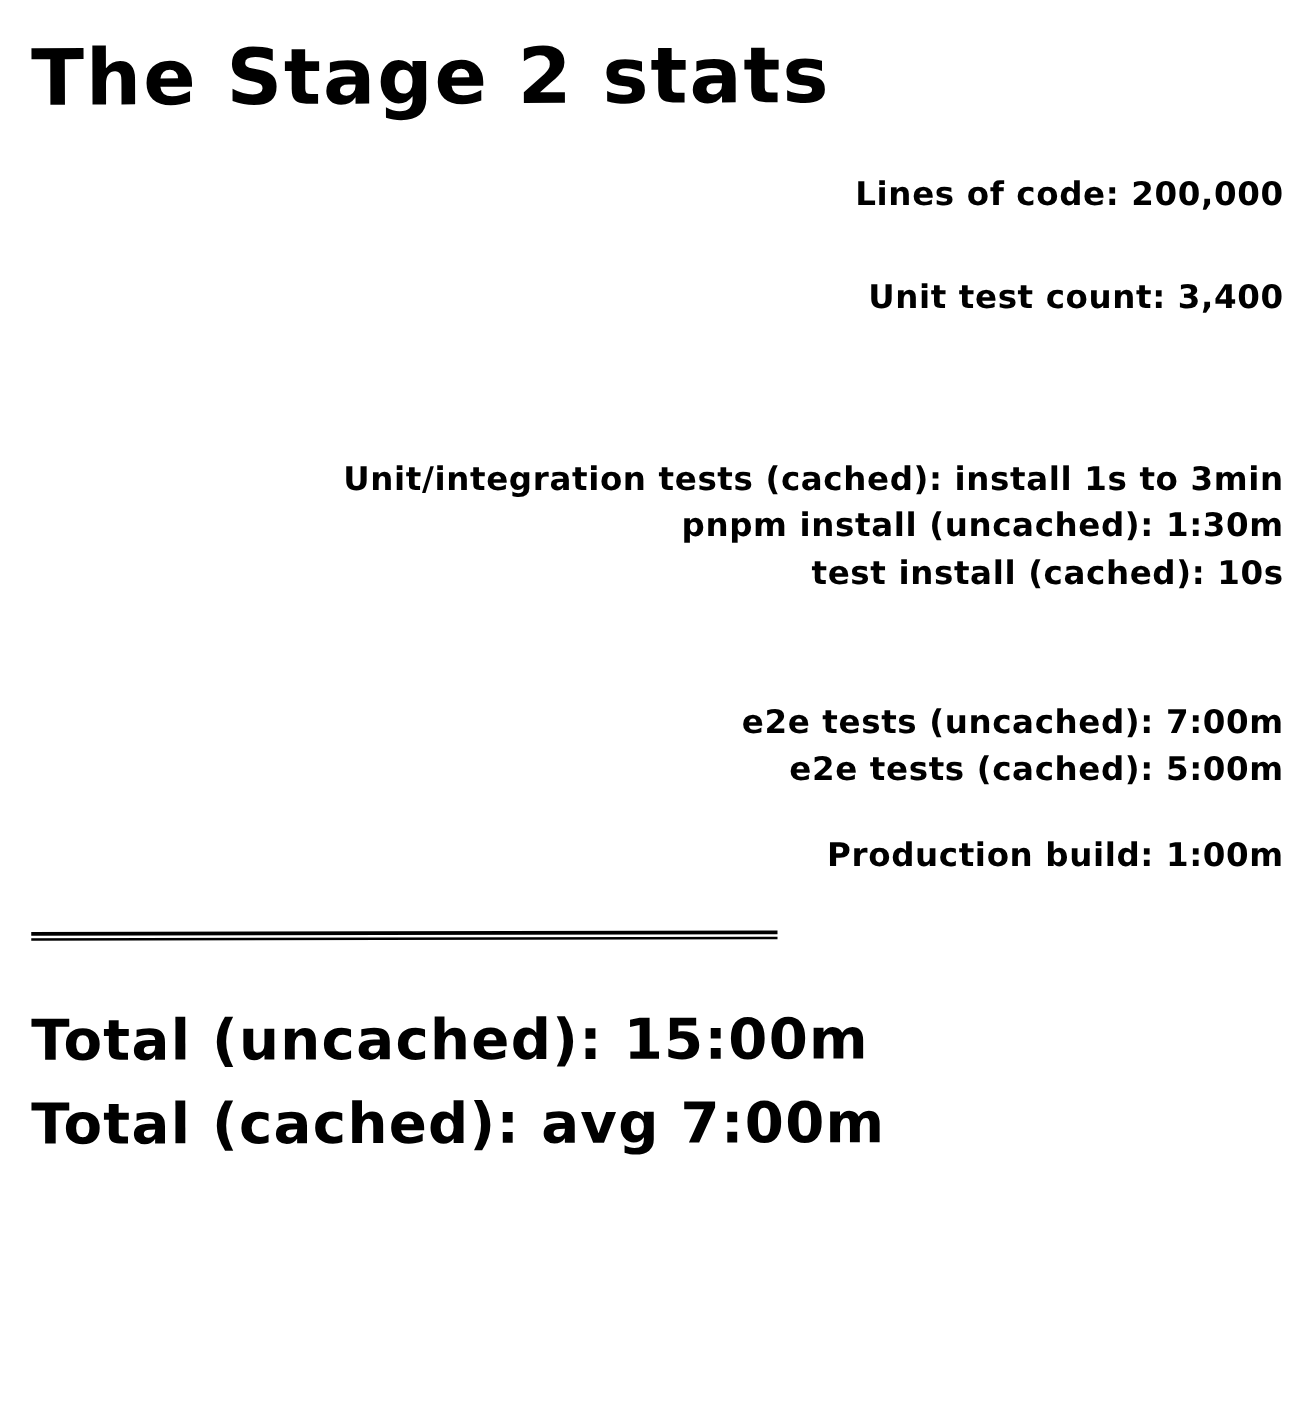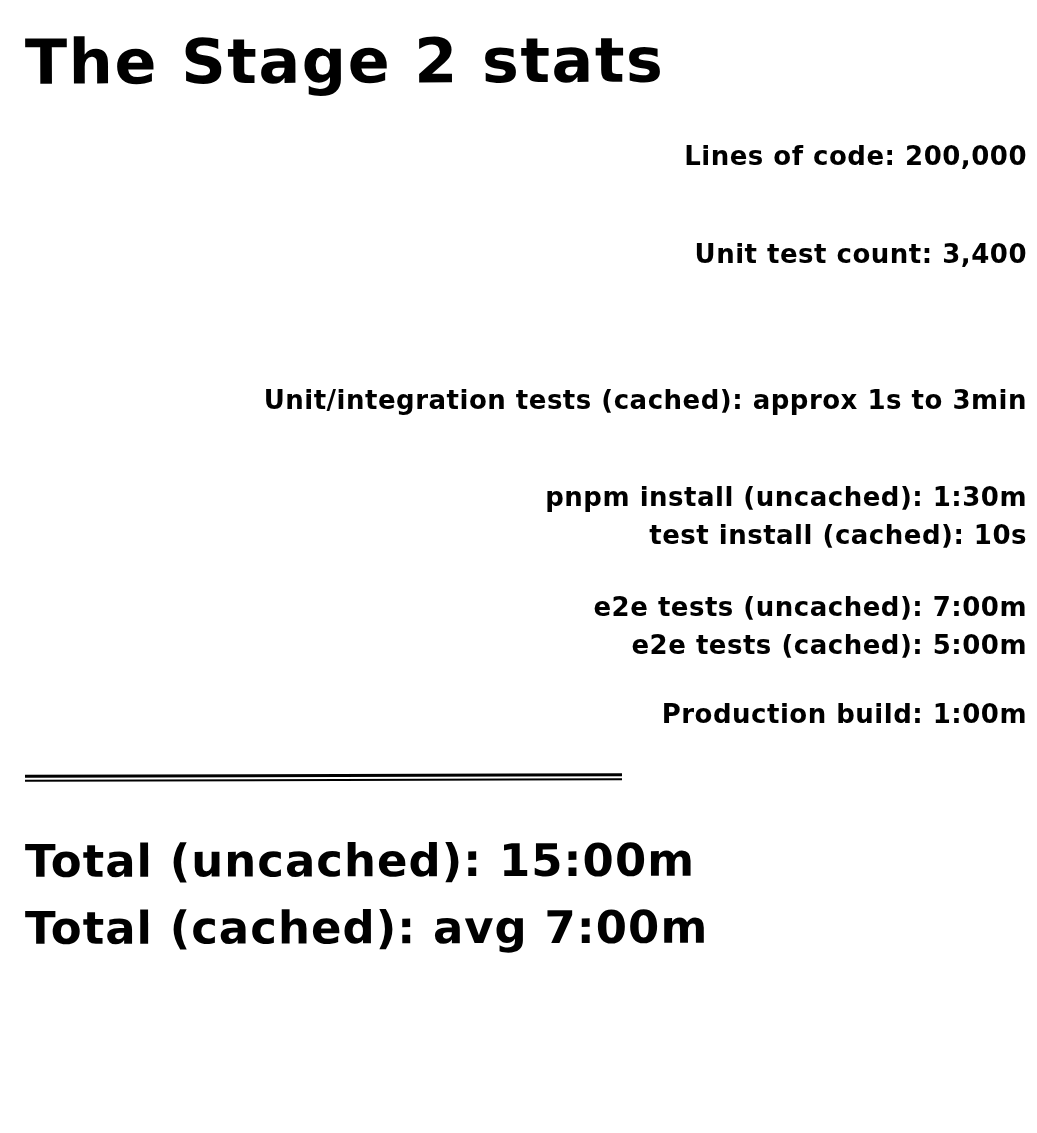--- a/index.html
+++ b/index.html
@@ -29,25 +29,25 @@
     transform: rotate(-0.2deg);
     white-space: nowrap;
   }
   .line {
     font-size: 26px;
     line-height: 1.45;
     letter-spacing: 0.5px;
     white-space: nowrap;
     text-align: right;
   }
-  .group { margin-top: 60px; }
+  .group { }
   .gap-title { margin-top: 40px; }
-  .gap-med { margin-top: 60px; }
+  .gap-med { margin-top: 44px; }
   .gap-big { margin-top: 108px; }
-  .gap-e2e { margin-top: 34px; }
+  .gap-e2e { margin-top: 81px; }
   .gap-prod { margin-top: 32px; }
   .divider {
     margin-top: 40px;
     width: 597px;
     height: 7px;
     border-top: 3px solid var(--ink);
     border-bottom: 2px solid var(--ink);
     transform: rotate(-0.12deg);
   }
   .totals { margin-top: 46px; }
@@ -64,21 +64,21 @@
 
 <div class="canvas">
 
   <h1 class="title">The Stage 2 stats</h1>
 
   <p class="line gap-title">Lines of code: 200,000</p>
 
   <p class="line gap-med">Unit test count: 3,400</p>
 
   <div class="gap-big">
-    <p class="line">Unit/integration tests (cached): approx 1s to 3min</p>
+    <p class="line">Unit/integration tests (cached): install 1s to 3min</p>
   </div>
 
   <div class="group">
     <p class="line">pnpm install (uncached): 1:30m</p>
     <p class="line">test install (cached): 10s</p>
   </div>
 
   <div class="gap-e2e">
     <p class="line">e2e tests (uncached): 7:00m</p>
     <p class="line">e2e tests (cached): 5:00m</p>

